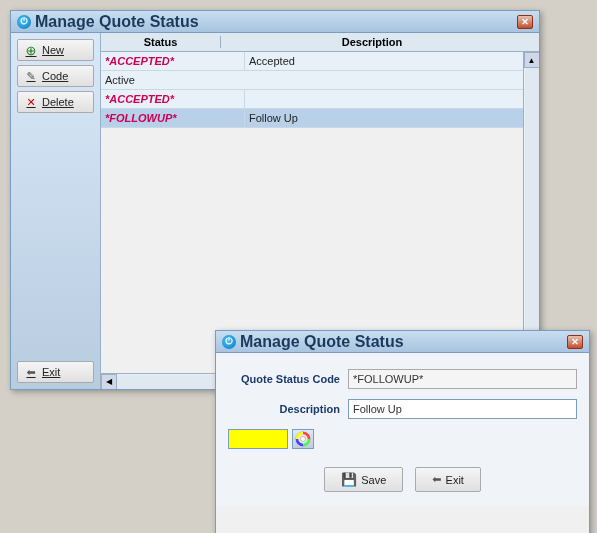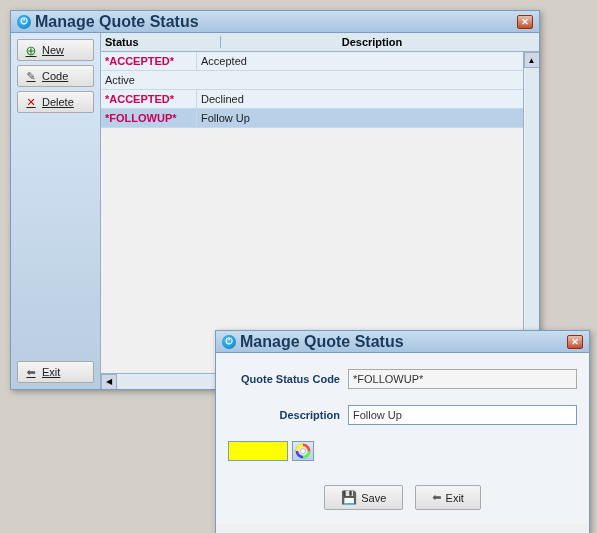--- a/index.html
+++ b/index.html
@@ -127,20 +127,21 @@
       flex-direction: column;
     }
     .table-header {
       display: flex;
       background: #dde8f0;
       border-bottom: 1px solid #9ab0c8;
       padding: 3px 0;
     }
     .col-status {
       width: 120px;
+      text-align: center;
       font-weight: bold;
       font-size: 11px;
       border-right: 1px solid #9ab0c8;
       padding: 0 4px;
     }
     .col-desc {
       flex: 1;
       text-align: center;
       font-weight: bold;
       font-size: 11px;
@@ -155,24 +156,25 @@
       display: flex;
       border-bottom: 1px solid #c8d8e8;
     }
     .table-row.selected {
       background: #b8d0e8;
     }
     .table-row:not(.selected) {
       background: #e8f0f8;
     }
     .cell-status {
-      width: 96px;
+      width: 144px;
       padding: 3px 4px;
       font-size: 11px;
       color: #cc0055;
+      font-style: italic;
       font-weight: bold;
       border-right: 1px solid #c8d8e8;
     }
     .cell-desc {
       flex: 1;
       padding: 3px 4px;
       font-size: 11px;
       color: #222;
     }
     .scrollbar-area {
@@ -232,21 +234,21 @@
       height: 210px;
       z-index: 10;
     }
     .dialog-content {
       padding: 16px 12px 10px;
       background: #f0f4f8;
     }
     .form-row {
       display: flex;
       align-items: center;
-      margin-bottom: 16px;
+      margin-bottom: 10px;
     }
     .form-label {
       width: 120px;
       font-size: 11px;
       color: #1a3a6a;
       font-weight: bold;
       text-align: right;
       padding-right: 8px;
     }
     .form-input {
@@ -350,21 +352,20 @@
         <div class="table-scroll">
           <div class="table-row">
             <div class="cell-status">*ACCEPTED*</div>
             <div class="cell-desc">Accepted</div>
           </div>
           <div class="table-row">
             <div class="cell-desc">Active</div>
           </div>
           <div class="table-row">
             <div class="cell-status">*ACCEPTED*</div>
-            <div class="cell-desc">Declined</div>
           </div>
           <div class="table-row selected">
             <div class="cell-status">*FOLLOWUP*</div>
             <div class="cell-desc">Follow Up</div>
           </div>
         </div>
         <div class="scrollbar-area">
           <div class="scroll-arrow">▲</div>
           <div class="scroll-track"></div>
           <div class="scroll-arrow">▼</div>

